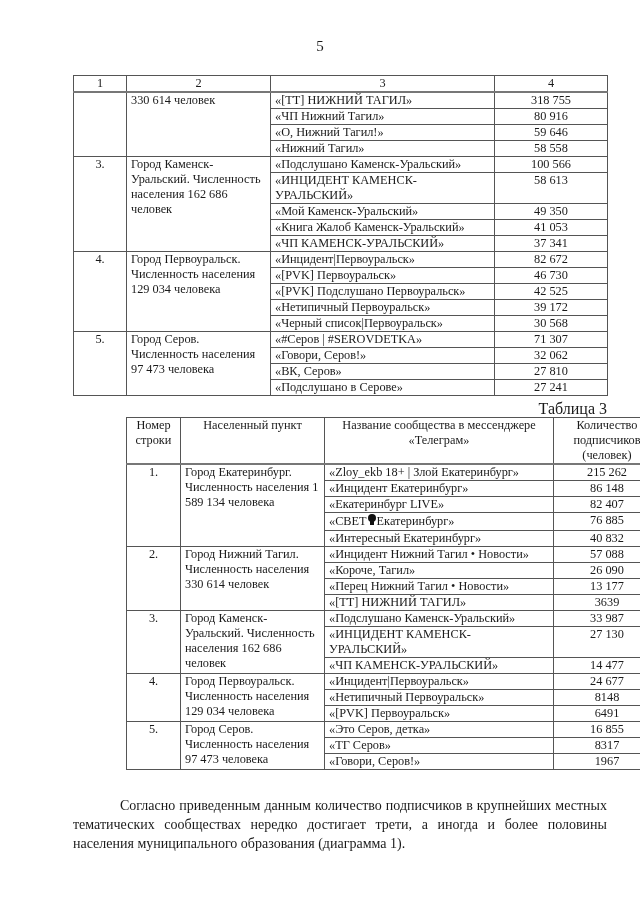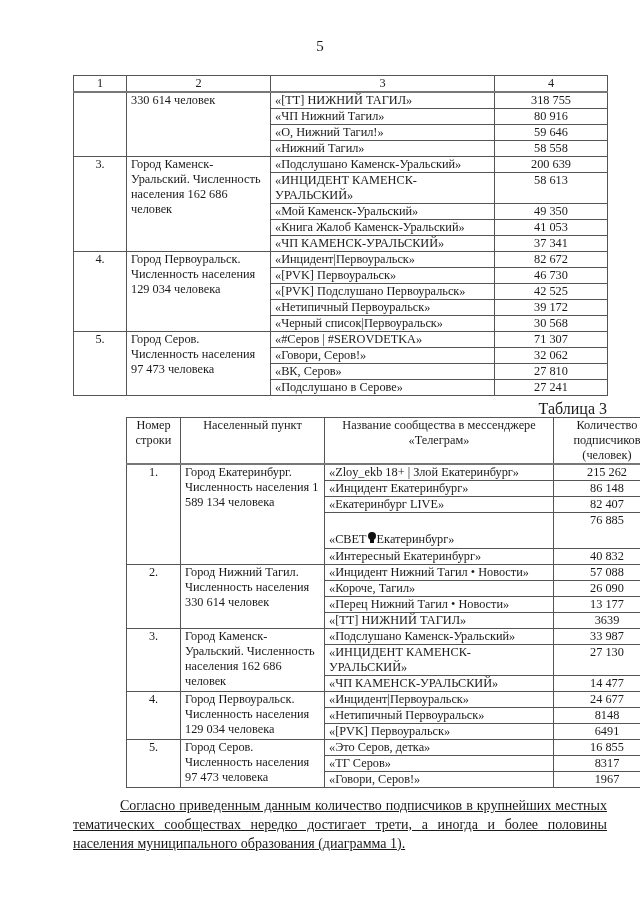--- a/index.html
+++ b/index.html
@@ -8,21 +8,21 @@
   .page-num { position: absolute; top: 38px; left: 0; width: 640px; text-align: center; font-size: 15px; }
   table { position: absolute; border-collapse: collapse; font-size: 12.3px; line-height: 15px; table-layout: fixed; }
   td, th { border: 1px solid #555; padding: 0 4px; vertical-align: top; font-weight: normal; }
   #t1 { left: 73px; top: 75px; width: 534px; }
   #t3 { left: 86px; top: 417px; width: 534px; margin-left: 40px; }
   .c1 { text-align: center; }
   .num { text-align: center; }
   .hdr td { text-align: center; }
   .hdr-top td { border-bottom: 2px solid #777; }
   .t3-caption { position: absolute; top: 400px; right: 33px; font-size: 16px; }
-  .para { position: absolute; left: 73px; top: 782px; width: 534px; font-size: 14px; line-height: 19px; text-align: justify; text-indent: 47px; text-decoration: underline; }
+  .para { position: absolute; left: 73px; top: 782px; width: 534px; font-size: 14px; line-height: 19px; text-align: justify; text-indent: 47px; }
   .bulb { display: inline-block; width: 8px; height: 12px; position: relative; vertical-align: -1px; margin: 0 1px; }
   .bulb::before { content: ""; position: absolute; left: 0; top: 0; width: 8px; height: 8px; background: #111; border-radius: 50%; }
   .bulb::after { content: ""; position: absolute; left: 2px; top: 7px; width: 4px; height: 4px; background: #111; }
 </style>
 </head>
 <body>
 
 <div class="page-num">5</div>
 
 <table id="t1">
@@ -56,21 +56,21 @@
     </tr>
     <tr>
       <td>«Нижний Тагил»</td>
       <td class="num">58 558</td>
     </tr>
 
     <tr>
       <td class="c1" rowspan="5">3.</td>
       <td rowspan="5">Город Каменск-Уральский. Численность населения 162 686 человек</td>
       <td>«Подслушано Каменск-Уральский»</td>
-      <td class="num">200 639</td>
+      <td class="num">100 566</td>
     </tr>
     <tr>
       <td>«ИНЦИДЕНТ КАМЕНСК-УРАЛЬСКИЙ»</td>
       <td class="num">58 613</td>
     </tr>
     <tr>
       <td>«Мой Каменск-Уральский»</td>
       <td class="num">49 350</td>
     </tr>
     <tr>
@@ -151,21 +151,21 @@
     </tr>
     <tr>
       <td>«Инцидент Екатеринбург»</td>
       <td class="num">86 148</td>
     </tr>
     <tr>
       <td>«Екатеринбург LIVE»</td>
       <td class="num">82 407</td>
     </tr>
     <tr>
-      <td style="padding-top:19px;padding-bottom:1px"><span>«СВЕТ</span><span class="bulb"></span><span>Екатеринбург»</span></td>
+      <td style="padding-top:1px;padding-bottom:1px"><span>«СВЕТ</span><span class="bulb"></span><span>Екатеринбург»</span></td>
       <td class="num">76 885</td>
     </tr>
     <tr>
       <td>«Интересный Екатеринбург»</td>
       <td class="num">40 832</td>
     </tr>
 
     <tr>
       <td class="c1" rowspan="4">2.</td>
       <td rowspan="4">Город Нижний Тагил. Численность населения 330 614 человек</td>

